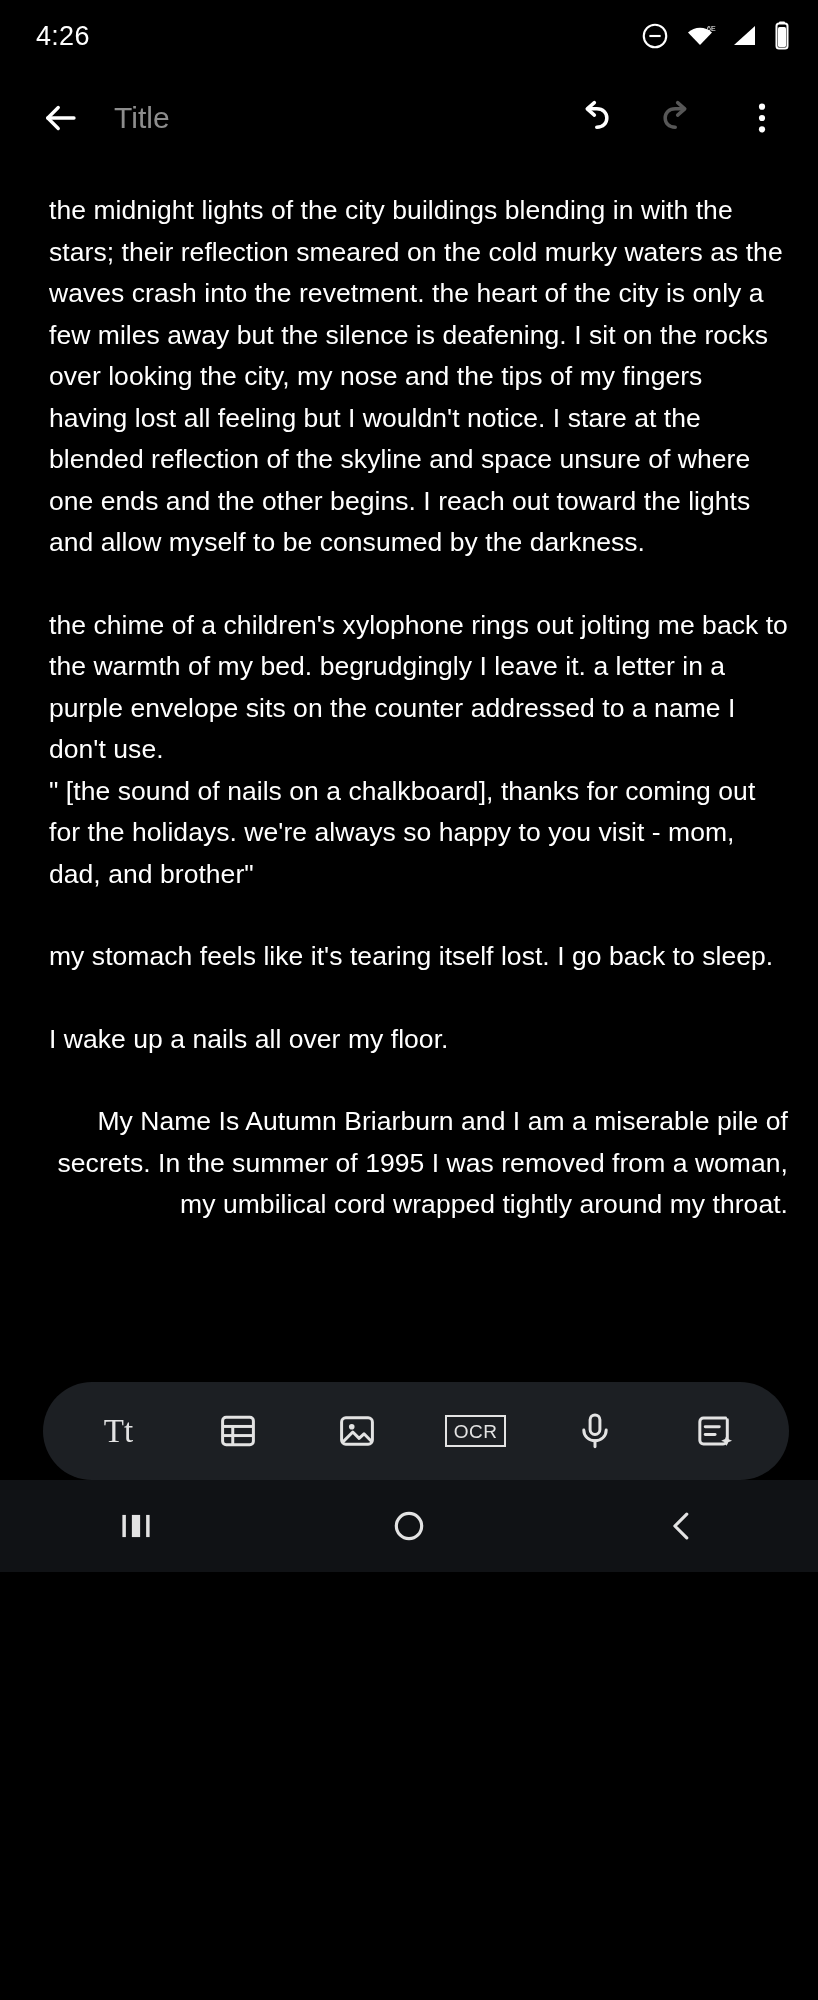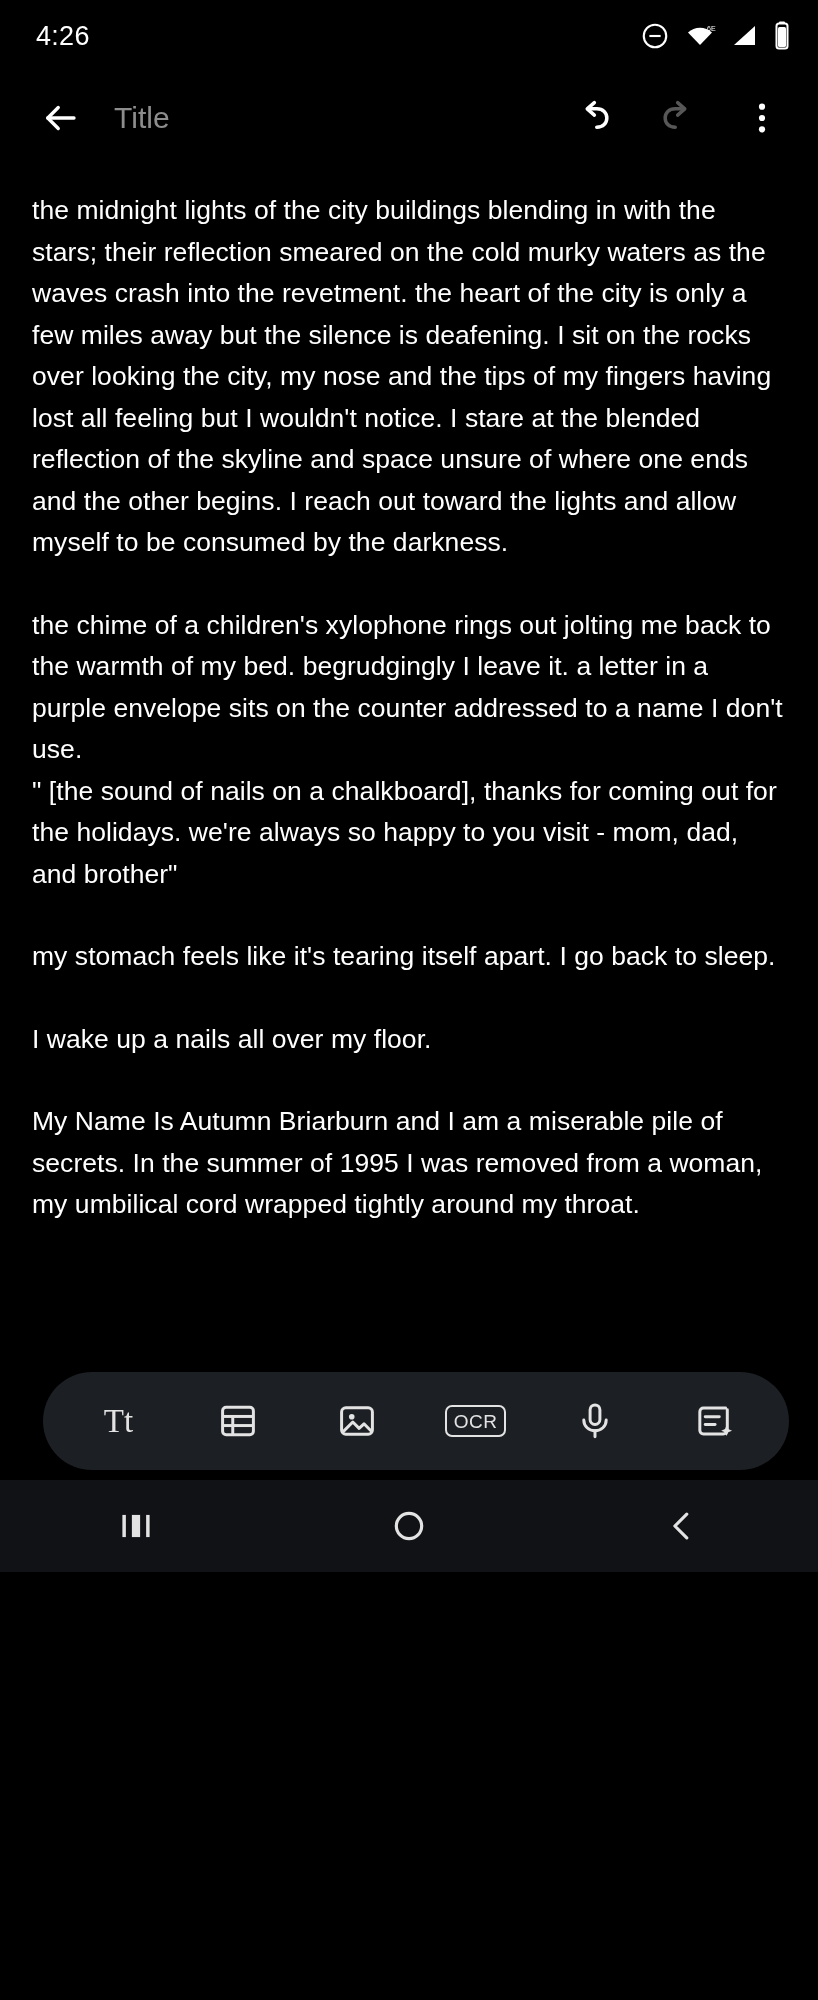--- a/index.html
+++ b/index.html
@@ -75,40 +75,41 @@
     display: flex;
     align-items: center;
     gap: 20px;
   }
 
   
   .note-body {
     flex: 1 1 auto;
     padding: 26px 30px 12px 32px;
     overflow: hidden;
+    margin-left: 17px;
   }
   .para {
     font-size: 26.5px;
     line-height: 41.5px;
     color: #ffffff;
     white-space: pre-wrap;
     margin-bottom: 41px;
     letter-spacing: 0.05px;
   }
-  .para:last-child { margin-bottom: 0; }
+  .para:last-child { margin-bottom: 0; text-align: right; }
 
   
   .toolbar-wrap {
     position: absolute;
     left: 14px;
     right: 0;
     bottom: 92px;
     height: 118px;
     display: flex;
-    align-items: center;
+    align-items: flex-end;
     justify-content: center;
     background: #000000;
   }
   .toolbar {
     width: 746px;
     height: 98px;
     border-radius: 49px;
     background: #1c1f23;
     display: flex;
     align-items: center;
@@ -131,21 +132,21 @@
     color: #e3e3e3;
     font-size: 33px;
     font-family: "Liberation Serif", serif;
     line-height: 1;
   }
   .ocr-label {
     font-size: 19px;
     letter-spacing: 0.5px;
     color: #e3e3e3;
     border: 2px solid #e3e3e3;
-    border-radius: 7px;
+    border-radius: 0;
     padding: 5px 7px 4px 7px;
     line-height: 1;
   }
 
   
   .nav-bar {
     position: absolute;
     left: 0;
     right: 0;
     bottom: 0;
@@ -242,21 +243,21 @@
         </svg>
       </button>
 
     </div>
   </div>
 
   <div class="note-body">
     <div class="para">the midnight lights of the city buildings blending in with the stars; their reflection smeared on the cold murky waters as the waves crash into the revetment. the heart of the city is only a few miles away but the silence is deafening. I sit on the rocks over looking the city, my nose and the tips of my fingers having lost all feeling but I wouldn't notice. I stare at the blended reflection of the skyline and space unsure of where one ends and the other begins. I reach out toward the lights and allow myself to be consumed by the darkness.</div>
     <div class="para">the chime of a children's xylophone rings out jolting me back to the warmth of my bed. begrudgingly I leave it. a letter in a purple envelope sits on the counter addressed to a name I don't use.
 " [the sound of nails on a chalkboard], thanks for coming out for the holidays. we're always so happy to you visit - mom, dad, and brother"</div>
-    <div class="para">my stomach feels like it's tearing itself apart. I go back to sleep.</div>
+    <div class="para">my stomach feels like it's tearing itself lost. I go back to sleep.</div>
     <div class="para">I wake up a nails all over my floor.</div>
     <div class="para">My Name Is Autumn Briarburn and I am a miserable pile of secrets. In the summer of 1995 I was removed from a woman, my umbilical cord wrapped tightly around my throat.</div>
   </div>
 
   <div class="toolbar-wrap">
     <div class="toolbar">
 
       <button class="tool-btn">
         <span class="tool-text">Tt</span>
       </button>

